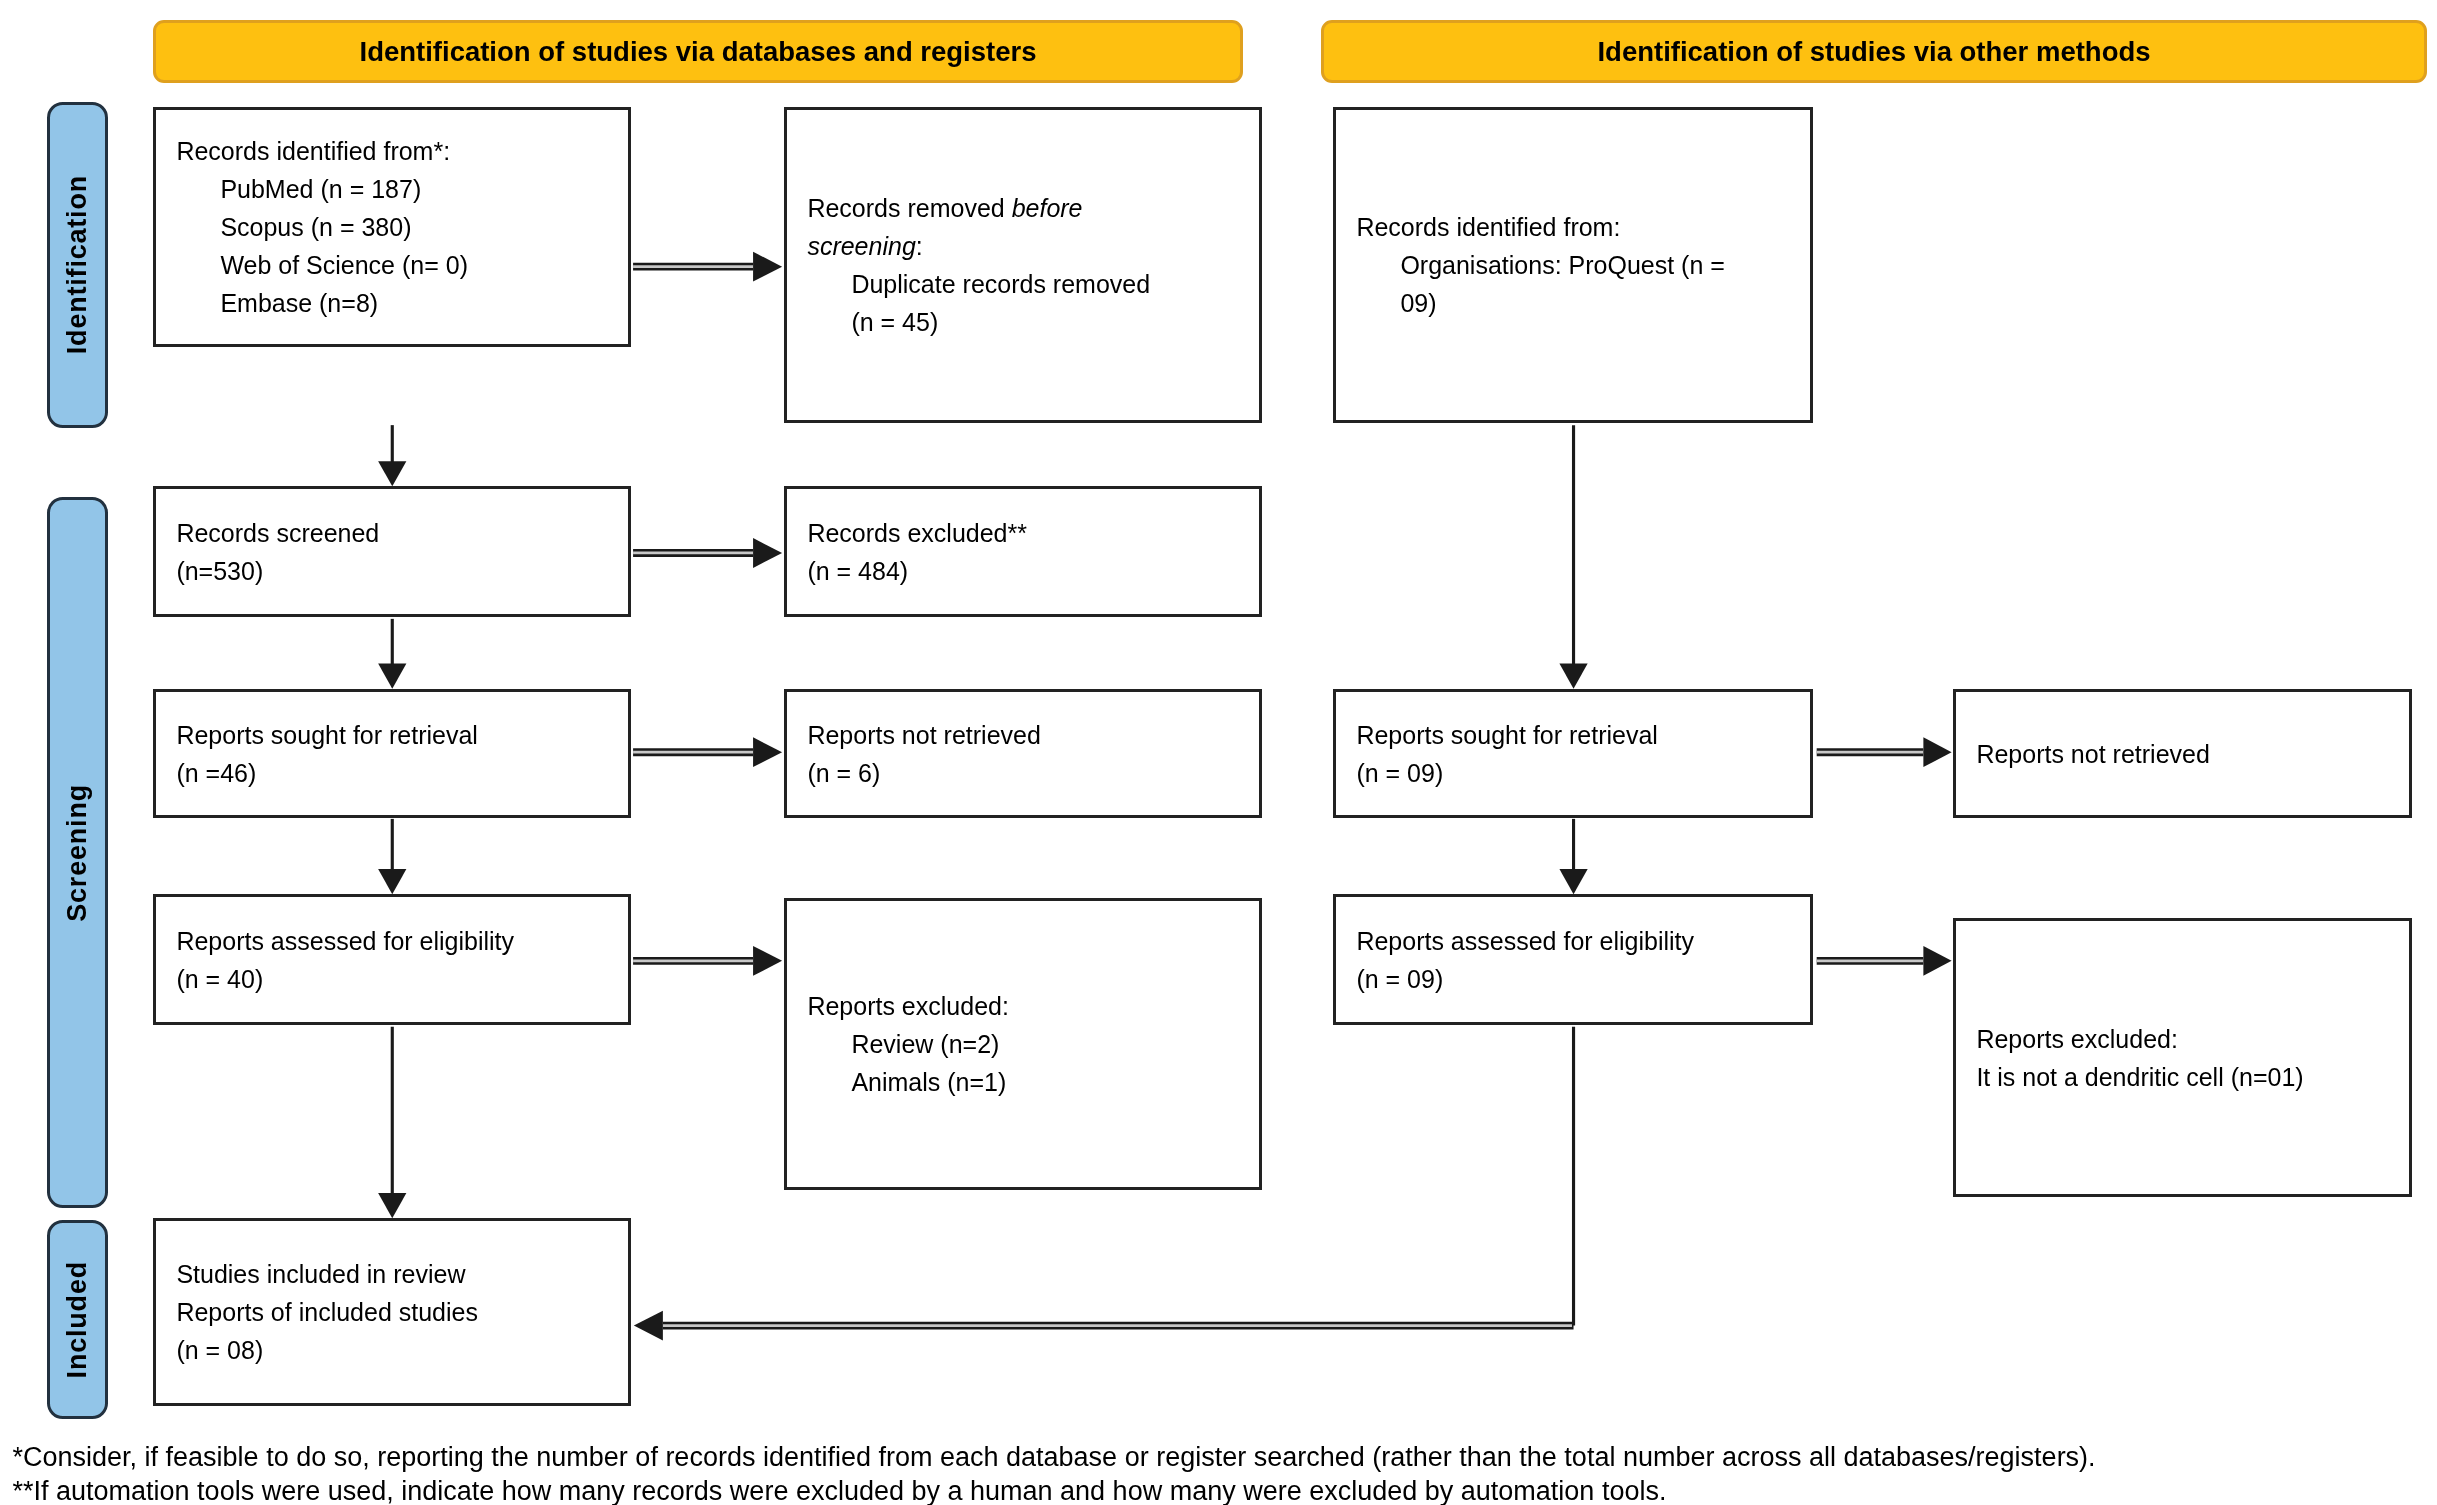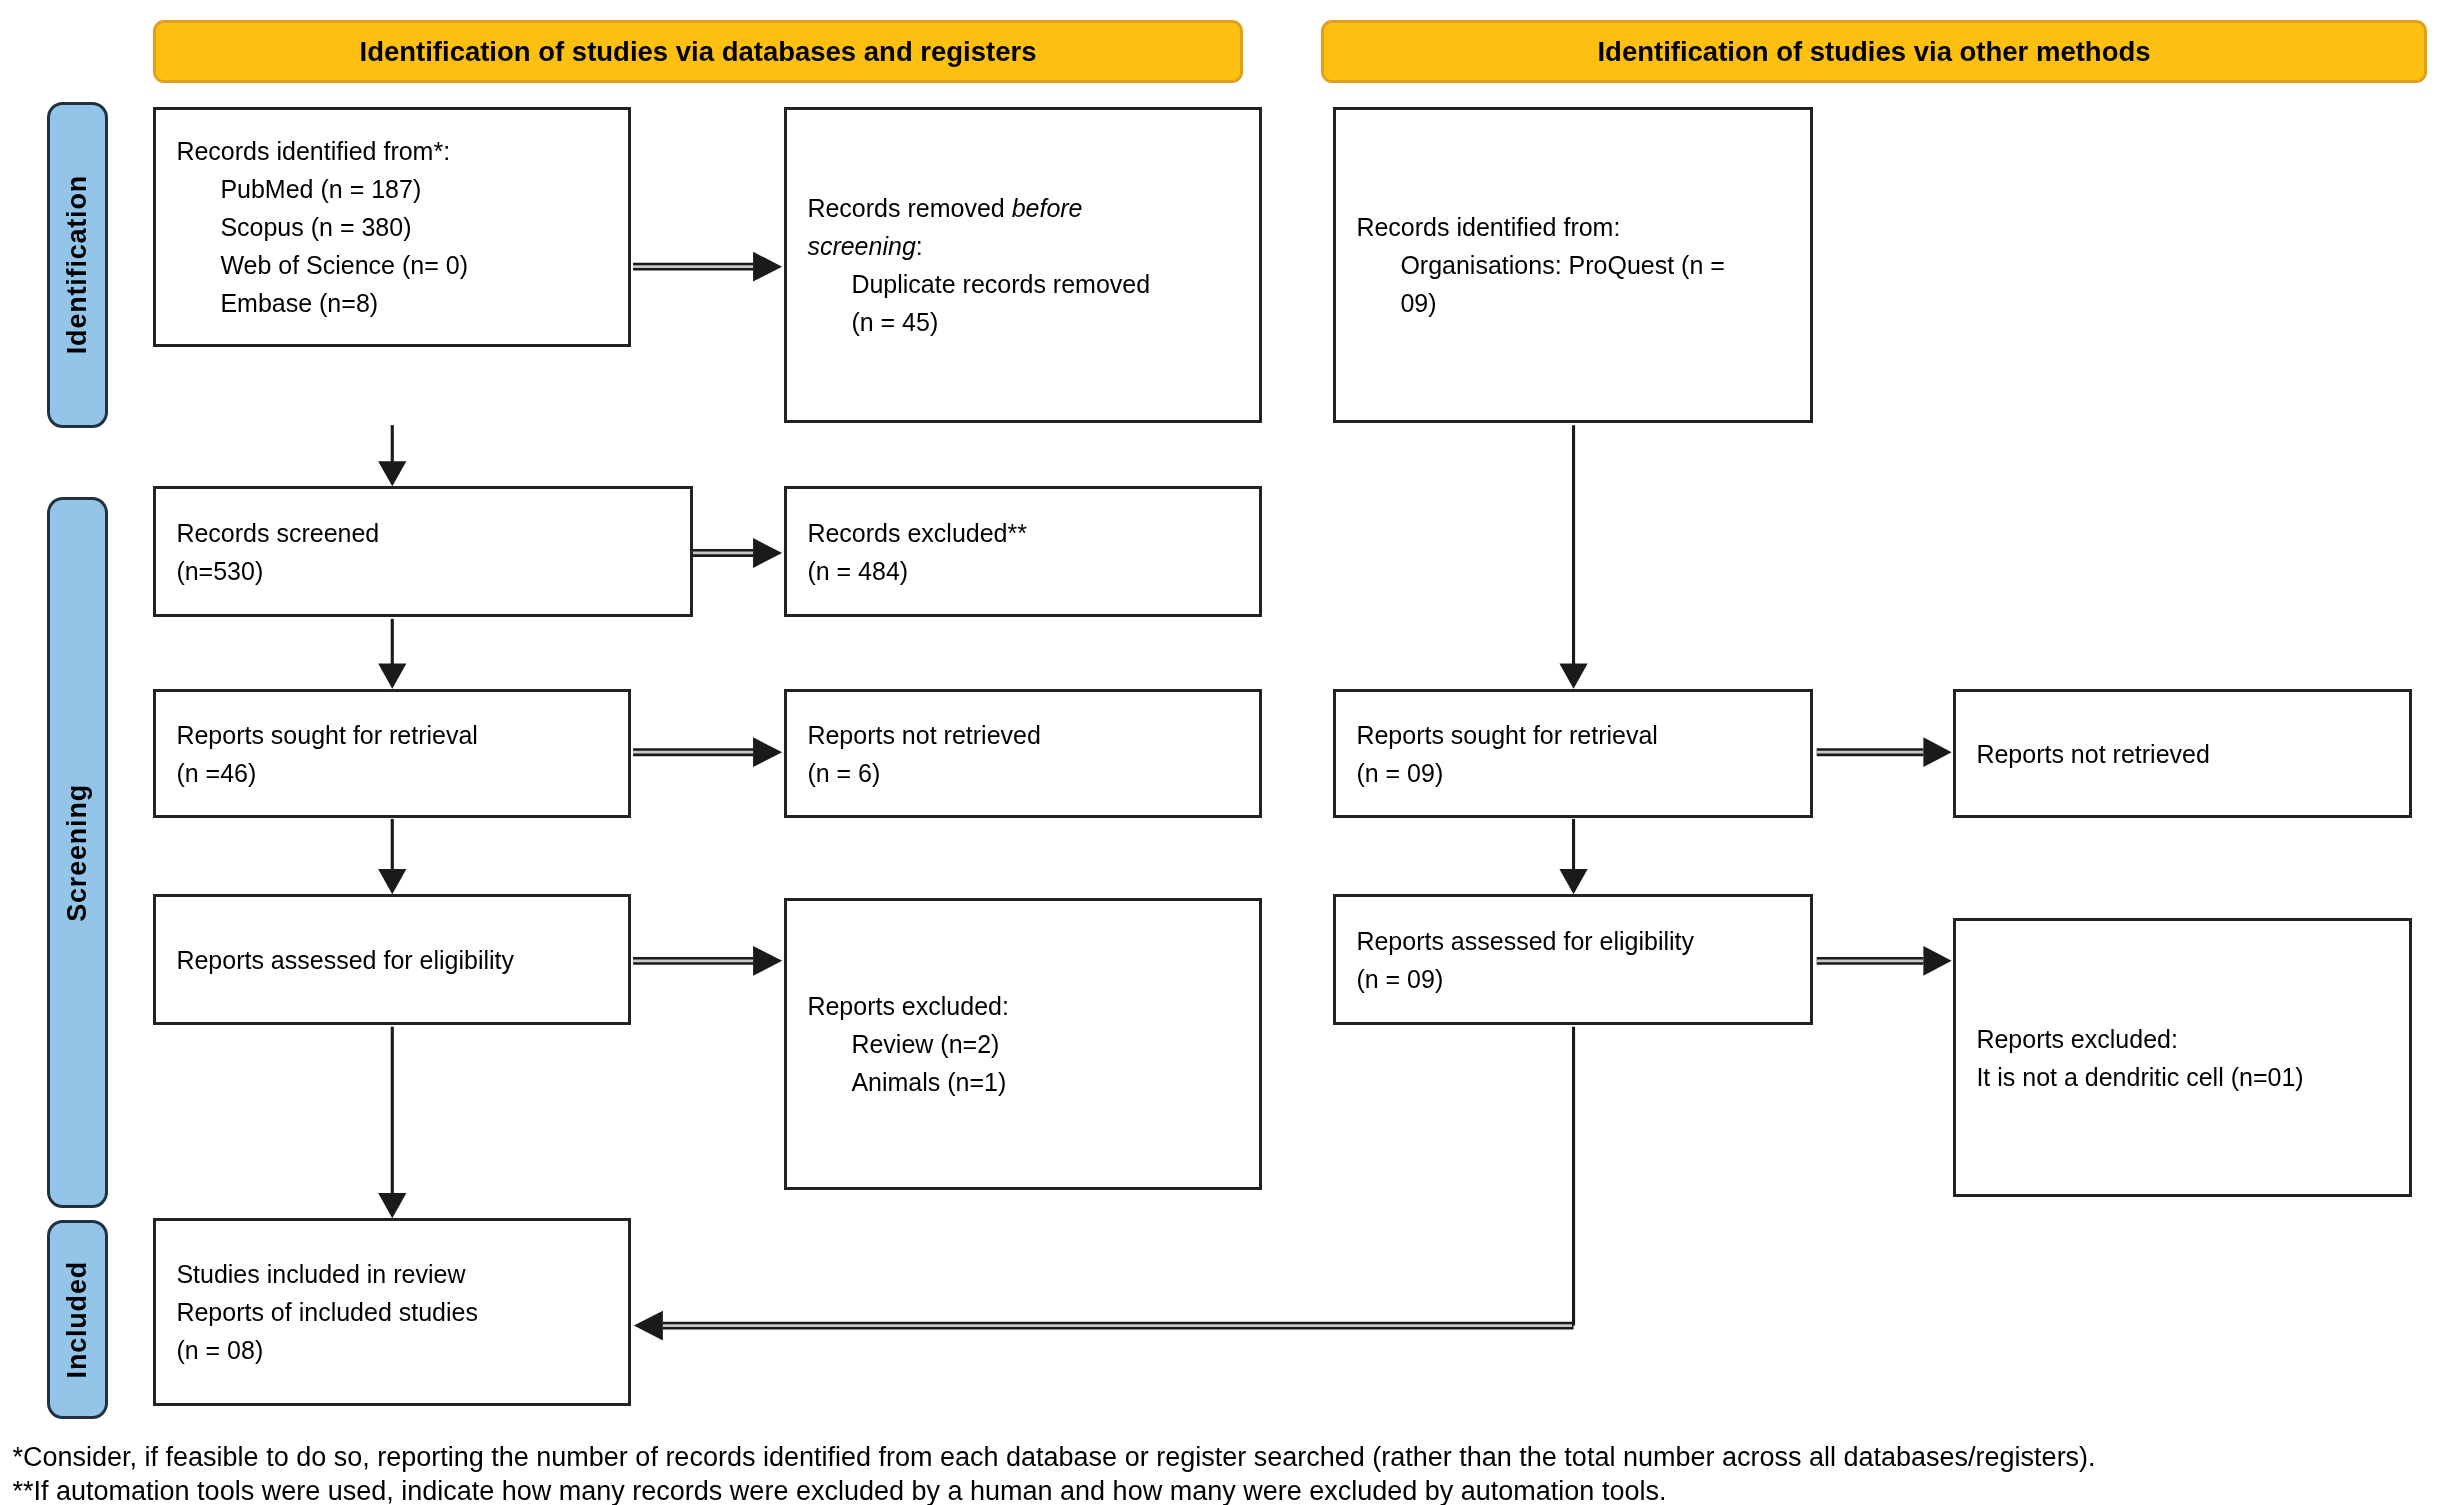--- a/index.html
+++ b/index.html
@@ -138,21 +138,21 @@
       <div class="line"><span style="font-style: italic;">screening</span><span>:</span></div>
       <div class="line ind"><span>Duplicate records removed</span></div>
       <div class="line ind"><span>(n = 45)</span></div>
     </div>
   <div class="box" style="left:1333px;top:107px;width:480px;height:316px">
       <div class="line"><span>Records identified from:</span></div>
       <div class="line ind"><span>Organisations: ProQuest (n =</span></div>
       <div class="line ind"><span>09)</span></div>
     </div>
 
-  <div class="box" style="left:153px;top:486px;width:540px;height:131px">
+  <div class="box" style="left:153px;top:486px;width:478px;height:131px">
       <div class="line"><span>Records screened</span></div>
       <div class="line"><span>(n=530)</span></div>
     </div>
   <div class="box" style="left:784px;top:486px;width:478px;height:131px">
       <div class="line"><span>Records excluded**</span></div>
       <div class="line"><span>(n = 484)</span></div>
     </div>
 
   <div class="box" style="left:153px;top:689px;width:478px;height:129px">
       <div class="line"><span>Reports sought for retrieval</span></div>
@@ -165,20 +165,21 @@
   <div class="box" style="left:1333px;top:689px;width:480px;height:129px">
       <div class="line"><span>Reports sought for retrieval</span></div>
       <div class="line"><span>(n = 09)</span></div>
     </div>
   <div class="box" style="left:1953px;top:689px;width:459px;height:129px">
       <div class="line"><span>Reports not retrieved</span></div>
     </div>
 
   <div class="box" style="left:153px;top:894px;width:478px;height:131px">
       <div class="line"><span>Reports assessed for eligibility</span></div>
+      <div class="line"><span>(n = 40)</span></div>
     </div>
   <div class="box" style="left:784px;top:898px;width:478px;height:292px">
       <div class="line"><span>Reports excluded:</span></div>
       <div class="line ind"><span>Review (n=2)</span></div>
       <div class="line ind"><span>Animals (n=1)</span></div>
     </div>
   <div class="box" style="left:1333px;top:894px;width:480px;height:131px">
       <div class="line"><span>Reports assessed for eligibility</span></div>
       <div class="line"><span>(n = 09)</span></div>
     </div>

